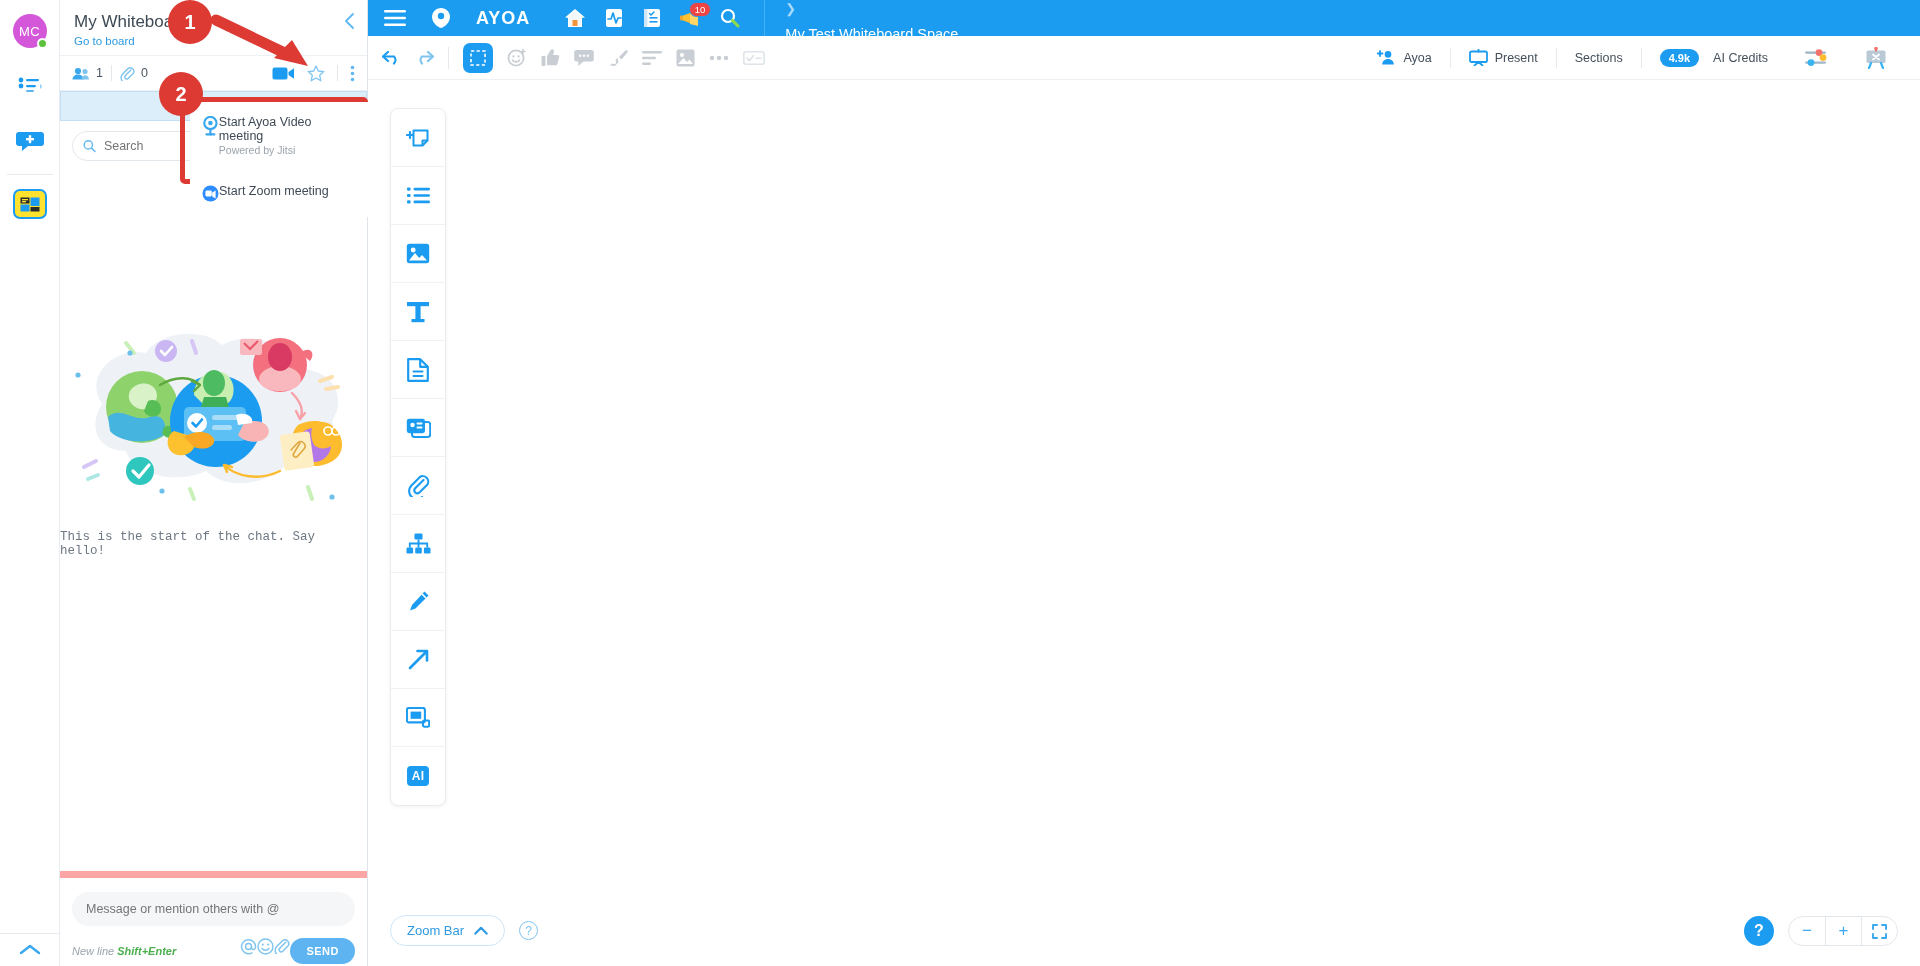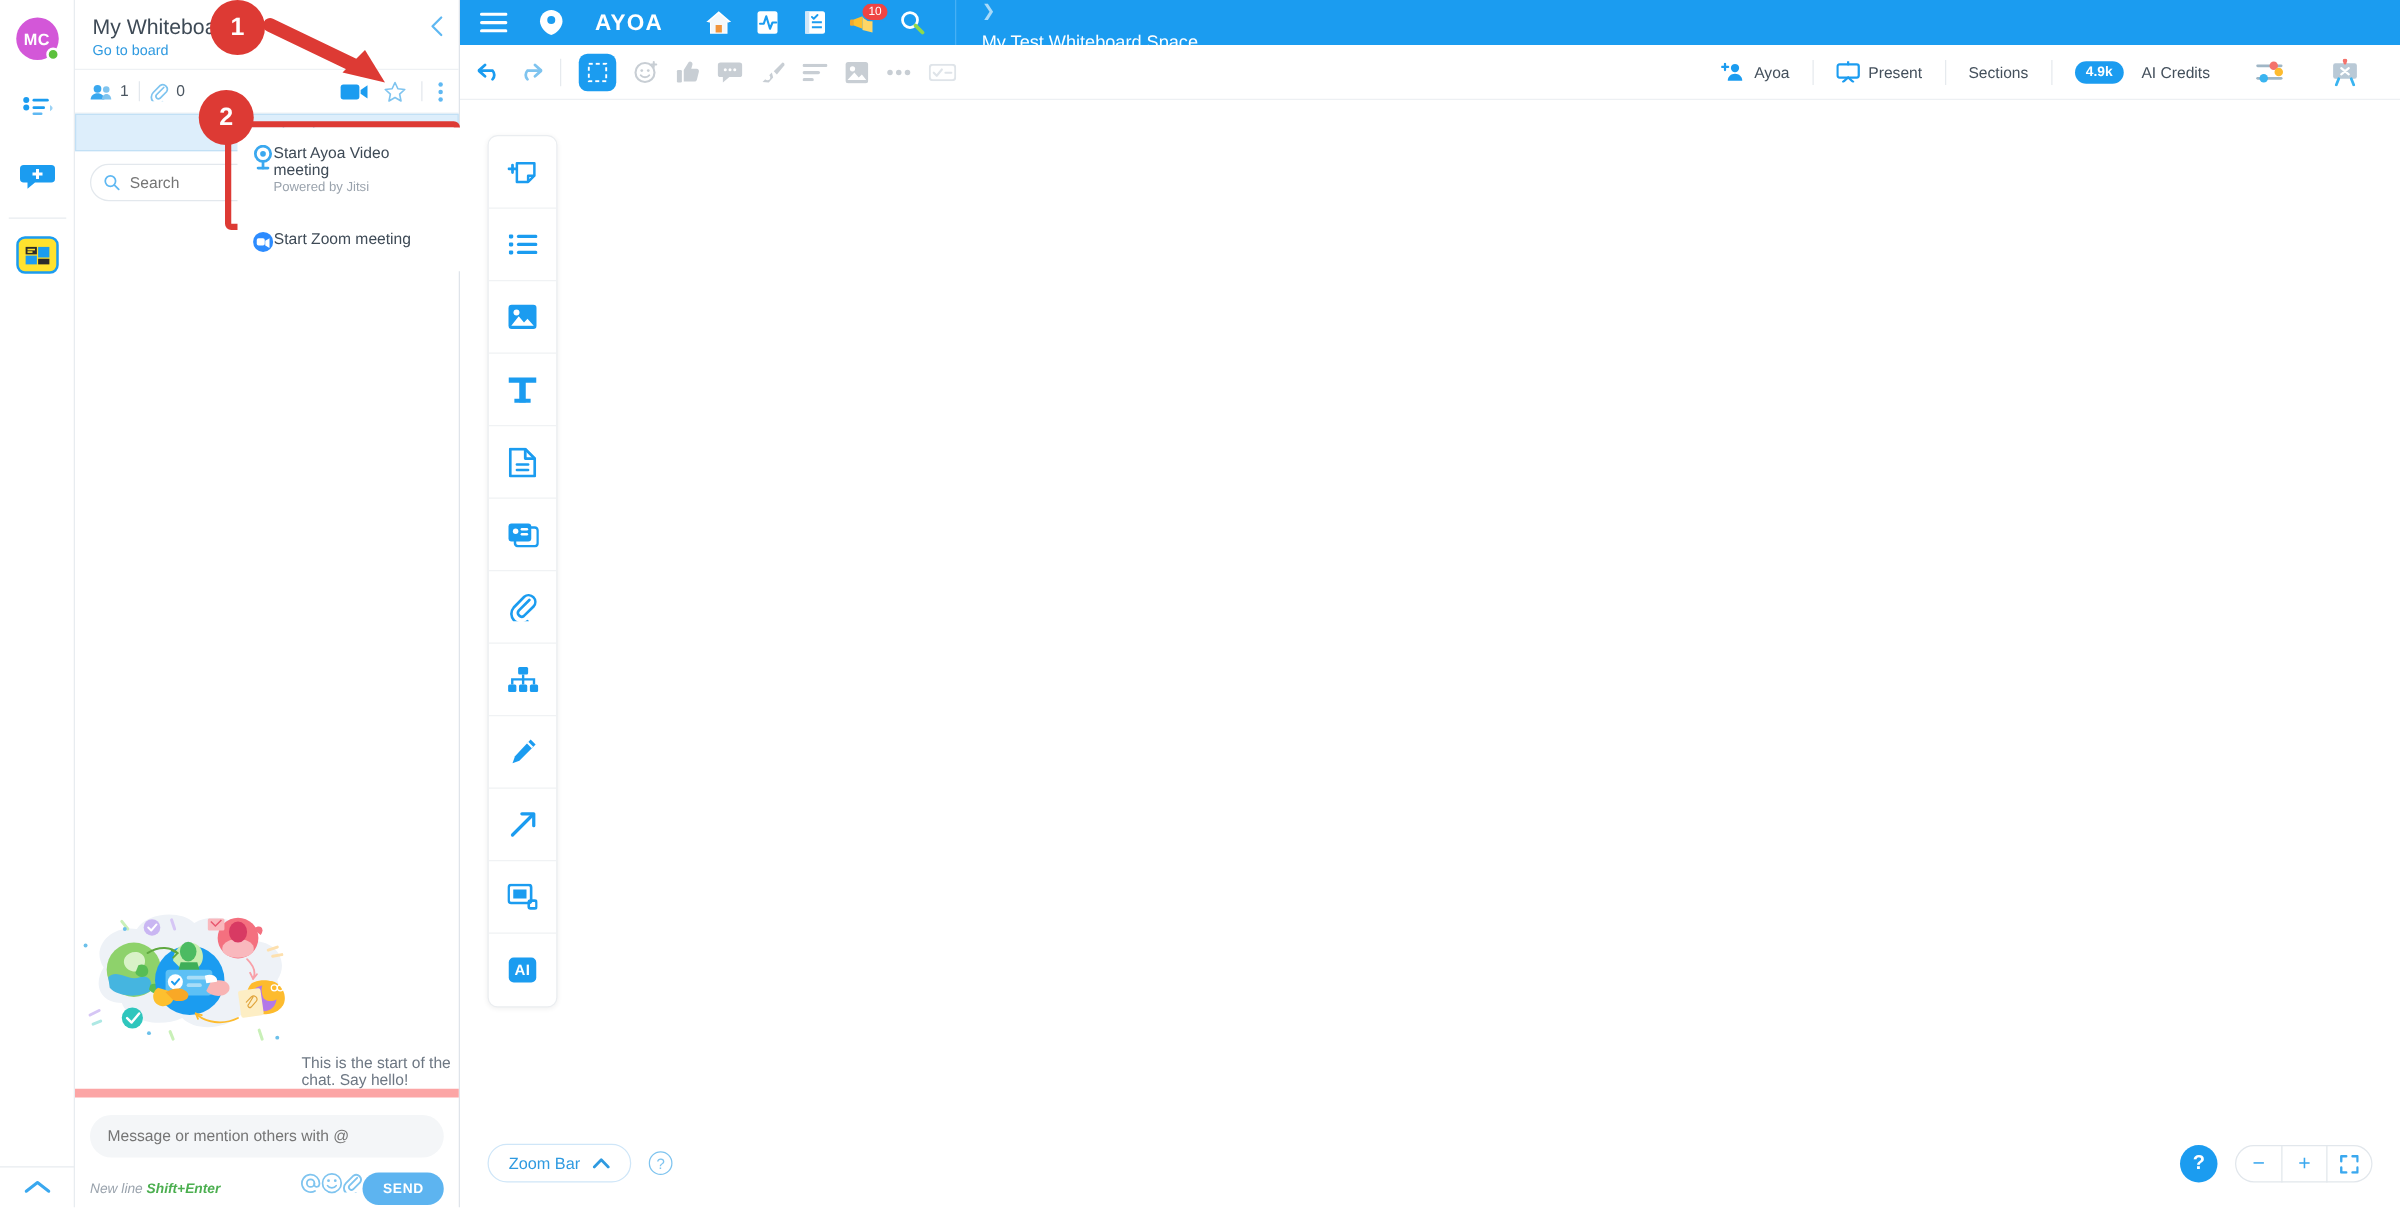--- a/index.html
+++ b/index.html
@@ -12,21 +12,21 @@
 
   
   .rail {
     width: 60px; height: 966px; background: #ffffff;
     border-right: 1px solid #e8ecf0;
     display: flex; flex-direction: column; align-items: center;
     padding-top: 10px; flex: 0 0 60px; position: relative;
   }
   .avatar {
     width: 34px; height: 34px; border-radius: 50%;
-    background: #d357d8; color: #fff; font-size: 13px; font-weight: bold;
+    background: #d357d8; color: #fff; font-size: 13px; font-weight: normal;
     display: flex; align-items: center; justify-content: center;
     position: relative; margin-top: 4px; letter-spacing: .3px;
   }
   .avatar .dot {
     position: absolute; right: -1px; bottom: -1px;
     width: 11px; height: 11px; border-radius: 50%;
     background: #5cc13c; border: 2px solid #fff;
   }
   .rail-icon {
     width: 38px; height: 38px; margin-top: 18px;
@@ -69,21 +69,21 @@
   }
   .search-wrap { padding: 10px 12px 8px; }
   .search-box {
     border: 1px solid #e3e8ed; border-radius: 18px; height: 30px;
     display: flex; align-items: center; padding: 0 10px; gap: 8px;
   }
   .search-box input {
     border: none; outline: none; font-size: 12.5px; color: #5a6572;
     font-family: "Liberation Sans", sans-serif; width: 100%; background: transparent;
   }
-  .chat-body { flex: 1; display: flex; flex-direction: row; align-items: flex-end; justify-content: flex-start; padding-top: 150px; }
+  .chat-body { flex: 1; display: flex; flex-direction: column; align-items: center; justify-content: flex-start; padding-top: 150px; font-family: Liberation Mono, monospace; }
   .empty-caption { font-size: 12.5px; color: #6d7783; margin-top: 26px; }
   .chat-foot { border-top: 7px solid #fca5a5; padding: 14px 12px 2px; }
   .msg-input {
     background: #f4f6f8; border-radius: 18px; height: 34px;
     display: flex; align-items: center; padding: 0 14px;
   }
   .msg-input input {
     border: none; outline: none; background: transparent; width: 100%;
     font-size: 12.5px; color: #8a929b; font-family: "Liberation Sans", sans-serif;
   }

